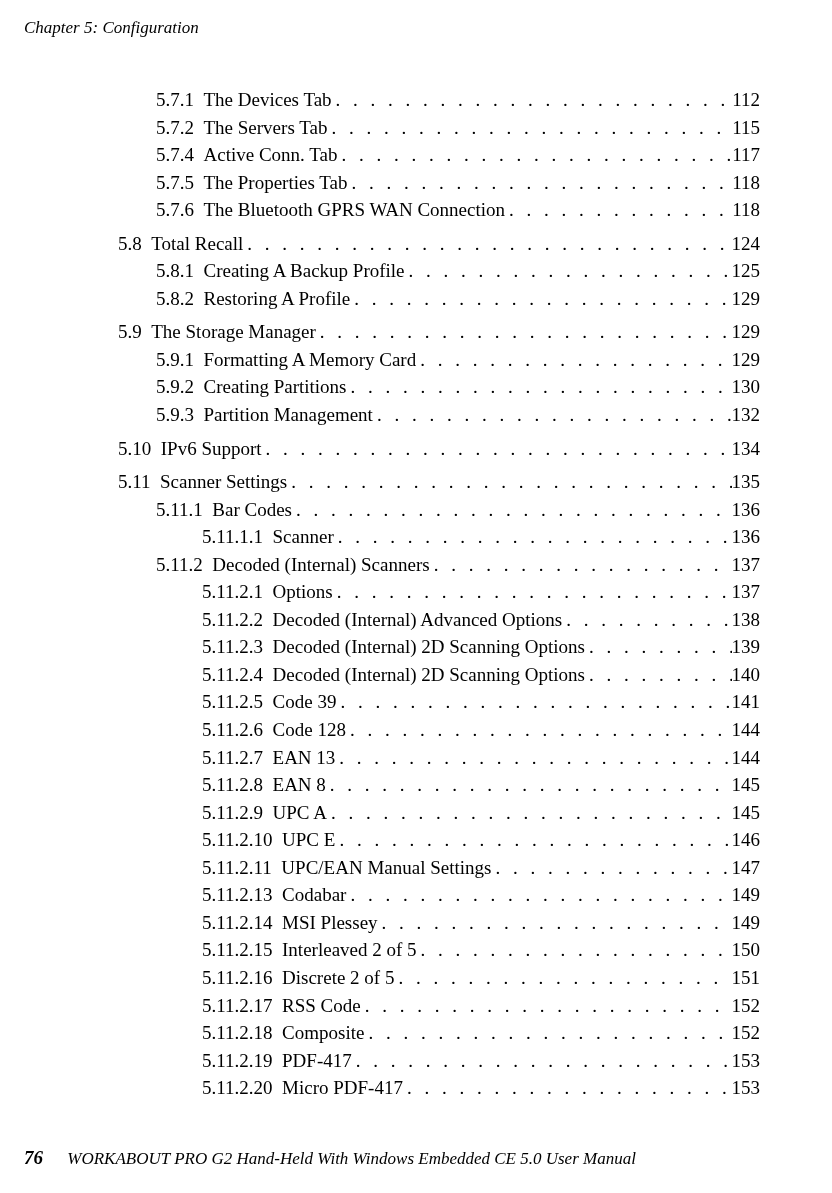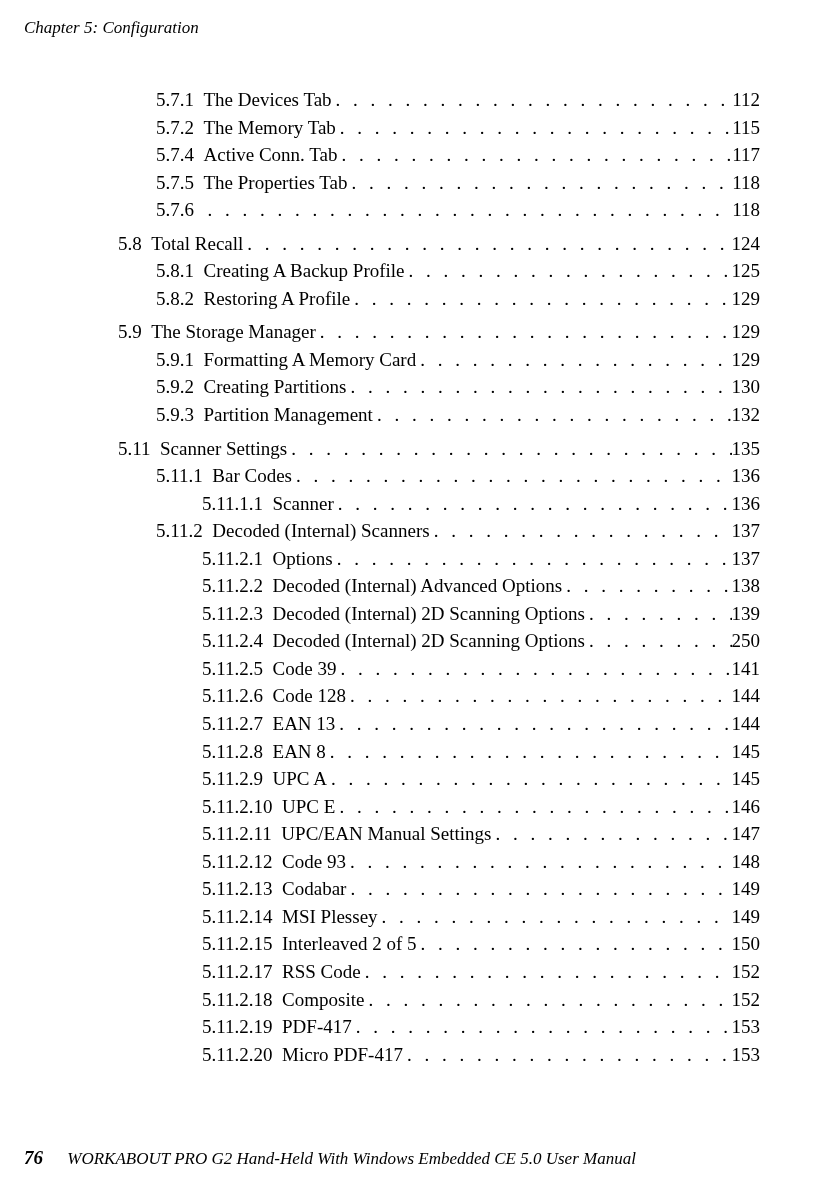--- a/index.html
+++ b/index.html
@@ -81,41 +81,42 @@
     <div class="toc-line lvl-2">
       <span class="toc-num">5.7.1</span>
       <span>&nbsp;&nbsp;</span>
       <span class="toc-title">The Devices Tab</span>
       <span class="toc-dots"></span>
       <span class="toc-page">112</span>
     </div>
     <div class="toc-line lvl-2">
       <span class="toc-num">5.7.2</span>
       <span>&nbsp;&nbsp;</span>
-      <span class="toc-title">The Memory Tab</span>
+      <span class="toc-title">The Servers Tab</span>
       <span class="toc-dots"></span>
       <span class="toc-page">115</span>
     </div>
     <div class="toc-line lvl-2">
       <span class="toc-num">5.7.4</span>
       <span>&nbsp;&nbsp;</span>
       <span class="toc-title">Active Conn. Tab</span>
       <span class="toc-dots"></span>
       <span class="toc-page">117</span>
     </div>
     <div class="toc-line lvl-2">
       <span class="toc-num">5.7.5</span>
       <span>&nbsp;&nbsp;</span>
       <span class="toc-title">The Properties Tab</span>
       <span class="toc-dots"></span>
       <span class="toc-page">118</span>
     </div>
     <div class="toc-line lvl-2">
       <span class="toc-num">5.7.6</span>
       <span>&nbsp;&nbsp;</span>
+      <span class="toc-title">The Bluetooth GPRS WAN Connection</span>
       <span class="toc-dots"></span>
       <span class="toc-page">118</span>
     </div>
     <div class="toc-line lvl-1 group-gap">
       <span class="toc-num">5.8</span>
       <span>&nbsp;&nbsp;</span>
       <span class="toc-title">Total Recall</span>
       <span class="toc-dots"></span>
       <span class="toc-page">124</span>
     </div>
@@ -155,20 +156,27 @@
       <span class="toc-page">130</span>
     </div>
     <div class="toc-line lvl-2">
       <span class="toc-num">5.9.3</span>
       <span>&nbsp;&nbsp;</span>
       <span class="toc-title">Partition Management</span>
       <span class="toc-dots"></span>
       <span class="toc-page">132</span>
     </div>
     <div class="toc-line lvl-1 group-gap">
+      <span class="toc-num">5.10</span>
+      <span>&nbsp;&nbsp;</span>
+      <span class="toc-title">IPv6 Support</span>
+      <span class="toc-dots"></span>
+      <span class="toc-page">134</span>
+    </div>
+    <div class="toc-line lvl-1 group-gap">
       <span class="toc-num">5.11</span>
       <span>&nbsp;&nbsp;</span>
       <span class="toc-title">Scanner Settings</span>
       <span class="toc-dots"></span>
       <span class="toc-page">135</span>
     </div>
     <div class="toc-line lvl-2">
       <span class="toc-num">5.11.1</span>
       <span>&nbsp;&nbsp;</span>
       <span class="toc-title">Bar Codes</span>
@@ -208,21 +216,21 @@
       <span>&nbsp;&nbsp;</span>
       <span class="toc-title">Decoded (Internal) 2D Scanning Options</span>
       <span class="toc-dots"></span>
       <span class="toc-page">139</span>
     </div>
     <div class="toc-line lvl-3">
       <span class="toc-num">5.11.2.4</span>
       <span>&nbsp;&nbsp;</span>
       <span class="toc-title">Decoded (Internal) 2D Scanning Options</span>
       <span class="toc-dots"></span>
-      <span class="toc-page">250</span>
+      <span class="toc-page">140</span>
     </div>
     <div class="toc-line lvl-3">
       <span class="toc-num">5.11.2.5</span>
       <span>&nbsp;&nbsp;</span>
       <span class="toc-title">Code 39</span>
       <span class="toc-dots"></span>
       <span class="toc-page">141</span>
     </div>
     <div class="toc-line lvl-3">
       <span class="toc-num">5.11.2.6</span>
@@ -260,46 +268,46 @@
       <span class="toc-page">146</span>
     </div>
     <div class="toc-line lvl-3">
       <span class="toc-num">5.11.2.11</span>
       <span>&nbsp;&nbsp;</span>
       <span class="toc-title">UPC/EAN Manual Settings</span>
       <span class="toc-dots"></span>
       <span class="toc-page">147</span>
     </div>
     <div class="toc-line lvl-3">
-      <span class="toc-num">5.11.2.12</span>
-      <span>&nbsp;&nbsp;</span>
-      <span class="toc-title">Code 93</span>
-      <span class="toc-dots"></span>
-      <span class="toc-page">148</span>
-    </div>
-    <div class="toc-line lvl-3">
       <span class="toc-num">5.11.2.13</span>
       <span>&nbsp;&nbsp;</span>
       <span class="toc-title">Codabar</span>
       <span class="toc-dots"></span>
       <span class="toc-page">149</span>
     </div>
     <div class="toc-line lvl-3">
       <span class="toc-num">5.11.2.14</span>
       <span>&nbsp;&nbsp;</span>
       <span class="toc-title">MSI Plessey</span>
       <span class="toc-dots"></span>
       <span class="toc-page">149</span>
     </div>
     <div class="toc-line lvl-3">
       <span class="toc-num">5.11.2.15</span>
       <span>&nbsp;&nbsp;</span>
       <span class="toc-title">Interleaved 2 of 5</span>
       <span class="toc-dots"></span>
       <span class="toc-page">150</span>
+    </div>
+    <div class="toc-line lvl-3">
+      <span class="toc-num">5.11.2.16</span>
+      <span>&nbsp;&nbsp;</span>
+      <span class="toc-title">Discrete 2 of 5</span>
+      <span class="toc-dots"></span>
+      <span class="toc-page">151</span>
     </div>
     <div class="toc-line lvl-3">
       <span class="toc-num">5.11.2.17</span>
       <span>&nbsp;&nbsp;</span>
       <span class="toc-title">RSS Code</span>
       <span class="toc-dots"></span>
       <span class="toc-page">152</span>
     </div>
     <div class="toc-line lvl-3">
       <span class="toc-num">5.11.2.18</span>

